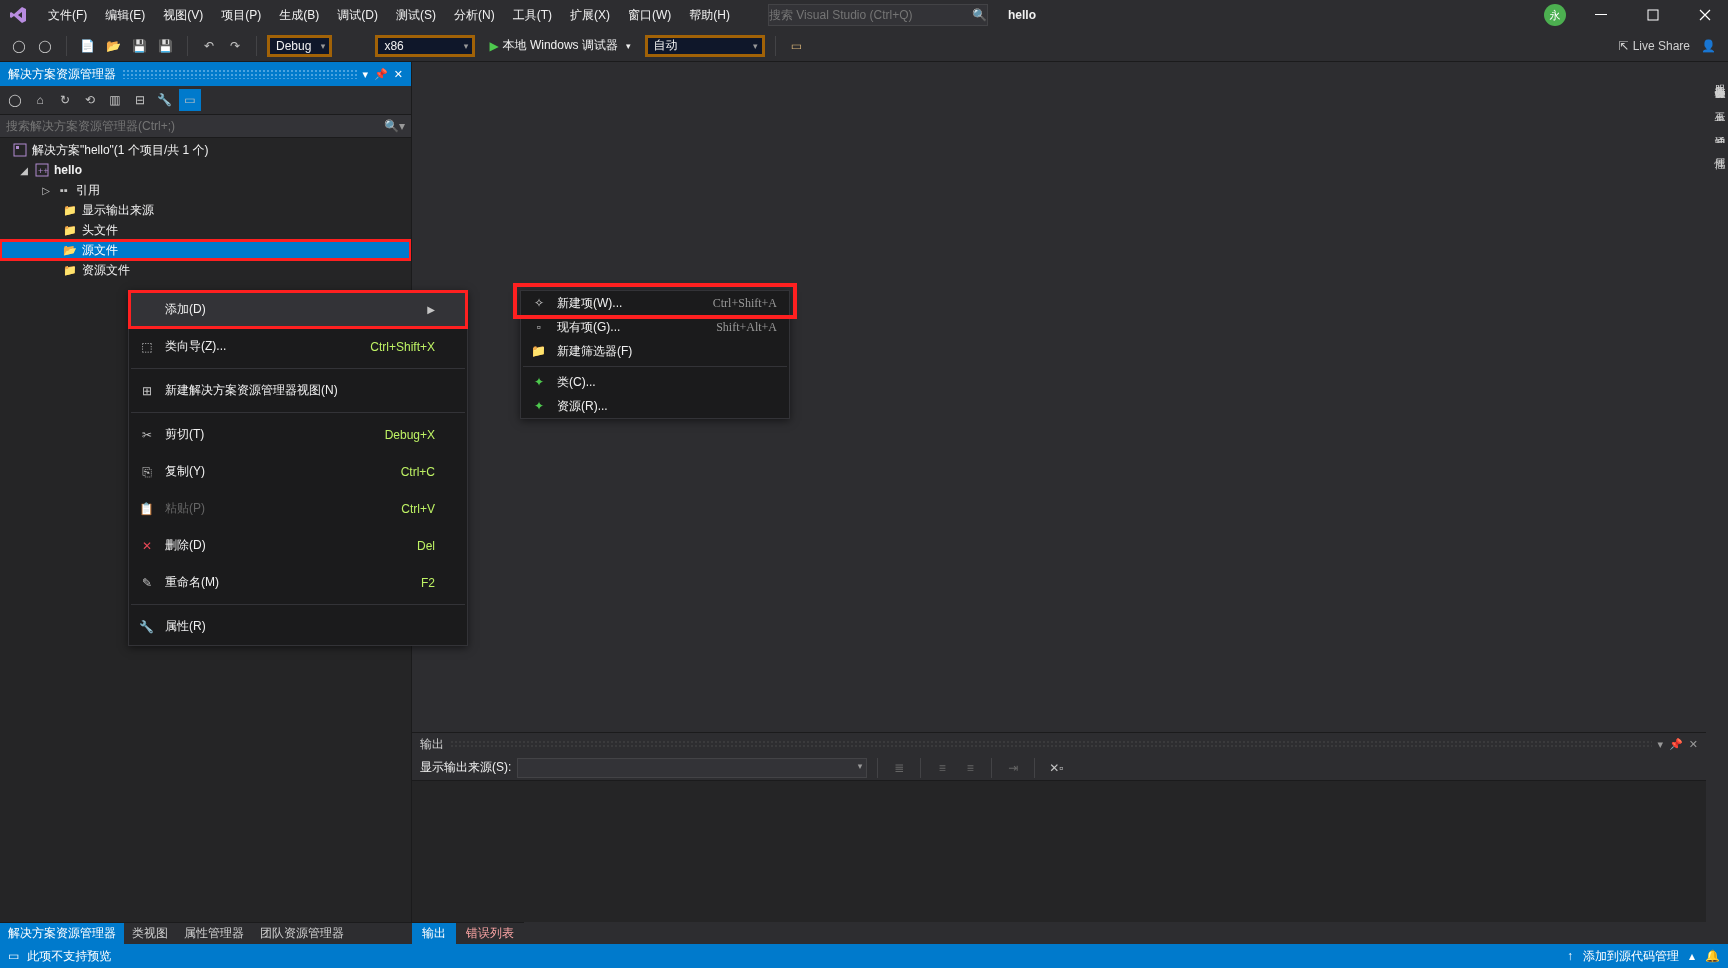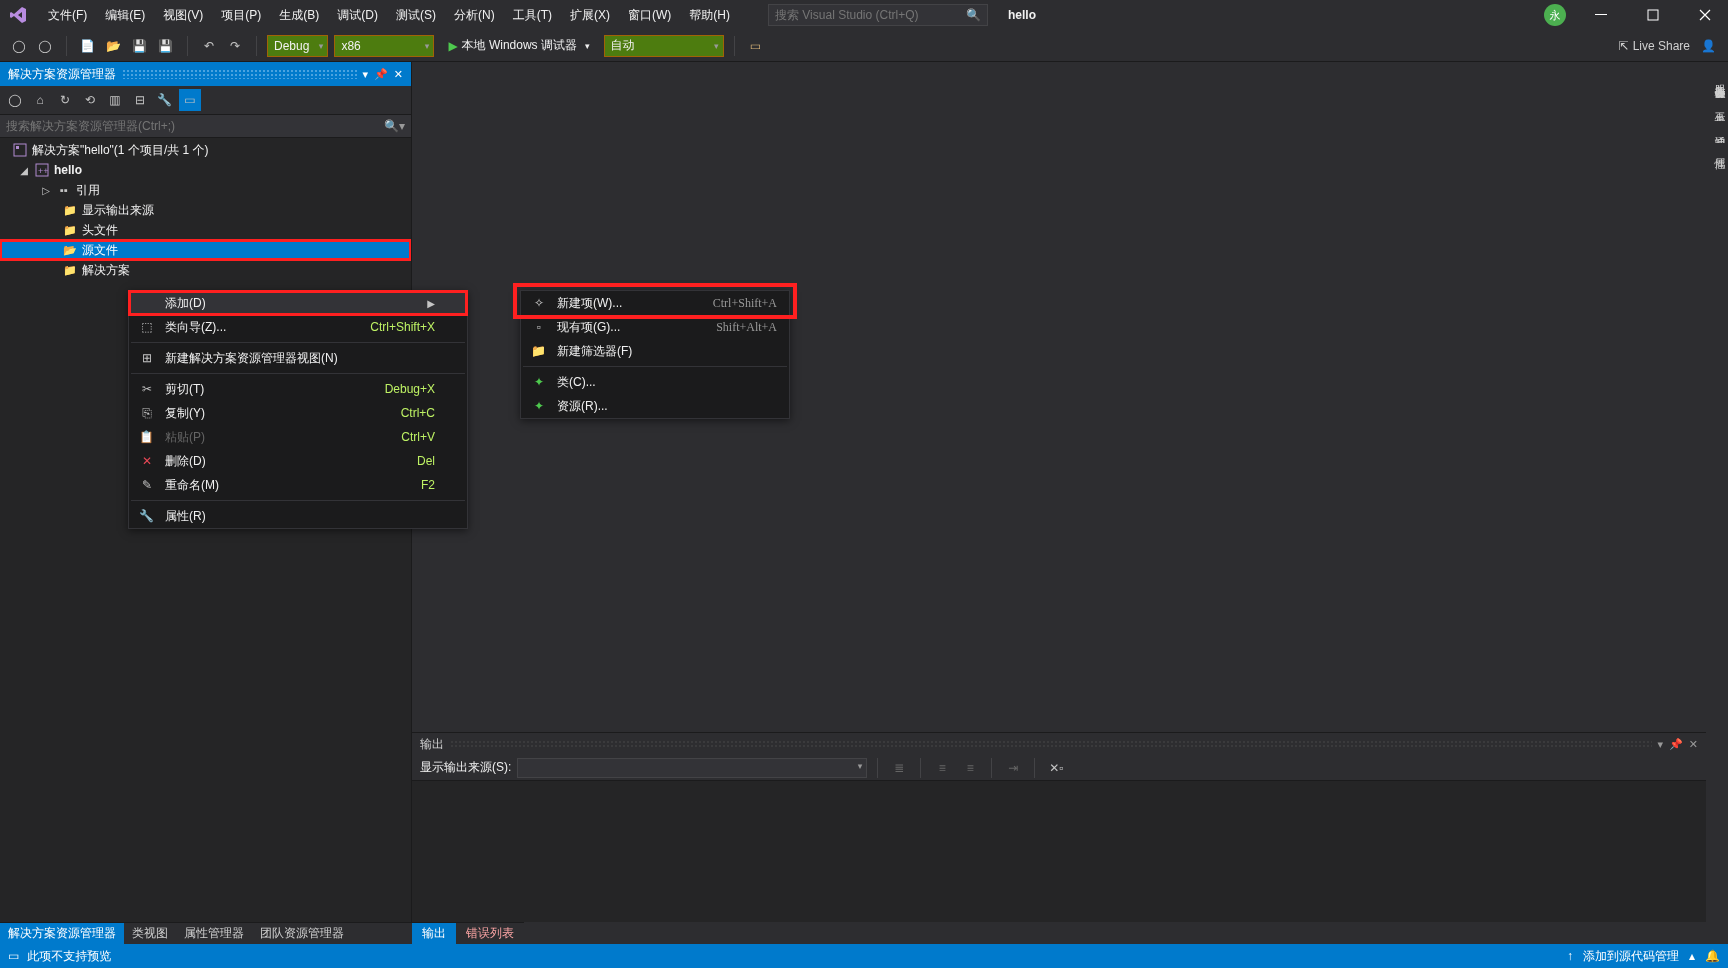--- a/index.html
+++ b/index.html
@@ -3,34 +3,34 @@
 <meta charset="utf-8">
 <style>
 * { margin: 0; padding: 0; box-sizing: border-box; font-family: "Microsoft YaHei", "Segoe UI", sans-serif; }
 body { background: #2d2d30; color: #f1f1f1; width: 1728px; height: 968px; overflow: hidden; font-size: 12px; position: relative; }
 
 
 .titlebar { height: 30px; background: #2d2d30; display: flex; align-items: center; padding: 0 6px; }
 .vs-logo { width: 24px; height: 24px; margin-right: 10px; display: flex; align-items: center; justify-content: center; }
 .menubar { display: flex; gap: 2px; }
 .menubar-item { padding: 4px 8px; color: #f1f1f1; cursor: pointer; }
-.search-box { margin-left: 30px; width: 220px; height: 22px; background: #333337; border: 1px solid #434346; display: flex; align-items: center; padding: 0 6px; color: #999; }
+.search-box { margin-left: 30px; width: 220px; height: 22px; background: #333337; border: 1px solid #434346; display: flex; align-items: center; padding: 0 0; color: #999; }
 .search-box input { background: transparent; border: none; color: #999; outline: none; flex: 1; font-size: 12px; }
 .search-glyph { margin-left: auto; color: #f1f1f1; }
 .project-name { margin-left: 20px; color: #f1f1f1; font-weight: bold; }
 .titlebar-right { margin-left: auto; display: flex; align-items: center; gap: 18px; }
 .user-badge { width: 22px; height: 22px; border-radius: 50%; background: #4caf50; display: flex; align-items: center; justify-content: center; color: #fff; font-size: 11px; }
 .window-btn { width: 34px; height: 24px; display: flex; align-items: center; justify-content: center; color: #f1f1f1; }
 
 
 .toolbar { height: 32px; background: #2d2d30; border-bottom: 1px solid #1b1b1c; display: flex; align-items: center; padding: 0 8px; gap: 6px; }
 .tb-group { display: flex; align-items: center; gap: 4px; }
 .tb-btn { width: 22px; height: 22px; display: flex; align-items: center; justify-content: center; color: #c5c5c5; position: relative; }
 .tb-sep { width: 1px; height: 20px; background: #434346; margin: 0 4px; }
-.tb-combo { height: 22px; background: #4d7c0f; border: 1px solid #a16207; color: #f1f1f1; padding: 0 18px 0 6px; display: flex; align-items: center; position: relative; min-width: 60px; }
+.tb-combo { height: 22px; background: #0f172a; border: 3px solid #a16207; color: #f1f1f1; padding: 0 18px 0 6px; display: flex; align-items: center; position: relative; min-width: 60px; }
 .tb-combo::after { content: "▾"; position: absolute; right: 4px; font-size: 9px; color: #999; }
 .tb-run { display: flex; align-items: center; gap: 4px; padding: 0 8px; height: 22px; }
 .tb-run .play { color: #4ec94e; }
 .toolbar-right { margin-left: auto; display: flex; align-items: center; gap: 8px; }
 .liveshare { display: flex; align-items: center; gap: 4px; color: #d0d0d0; }
 
 
 .right-rail { position: absolute; right: 0; top: 62px; width: 22px; display: flex; flex-direction: column; gap: 8px; padding-top: 8px; }
 .right-rail-tab { writing-mode: vertical-rl; text-orientation: upright; background: #2d2d30; color: #d0d0d0; padding: 6px 1px; font-size: 11px; cursor: pointer; letter-spacing: 1px; }
 
@@ -54,21 +54,21 @@
 .tree-item.l3 { padding-left: 58px; }
 .bold { font-weight: bold; }
 
 
 .panel-bottom-tabs { position: absolute; left: 0; bottom: 24px; height: 22px; background: #2d2d30; display: flex; width: 412px; border-top: 1px solid #1b1b1c; }
 .panel-bottom-tab { padding: 0 8px; display: flex; align-items: center; color: #d0d0d0; font-size: 12px; cursor: pointer; }
 .panel-bottom-tab.active { background: #007acc; color: #fff; }
 
 
 .ctx-menu { position: absolute; background: #1b1b1c; border: 1px solid #333337; box-shadow: 0 2px 8px rgba(0,0,0,0.5); min-width: 340px; }
-.ctx-item { height: 24px; display: flex; align-items: center; padding: 0 32px 0 8px; color: #f1f1f1; cursor: pointer; }
+.ctx-item { height: 37px; display: flex; align-items: center; padding: 0 32px 0 8px; color: #f1f1f1; cursor: pointer; }
 .ctx-item.disabled { color: #656565; }
 .ctx-item.highlighted { background: #333337; outline: 3px solid #ff2020; outline-offset: -2px; }
 .ctx-item .ci-icon { width: 20px; text-align: center; margin-right: 8px; color: #c5c5c5; font-size: 12px; }
 .ctx-item .ci-label { flex: 1; }
 .ctx-item .ci-shortcut { color: #bef264; margin-left: 20px; }
 .ctx-item .ci-arrow { margin-left: auto; font-size: 10px; color: #c5c5c5; }
 .ctx-sep { height: 1px; background: #333337; margin: 3px 2px; }
 
 
 .sub-menu { position: absolute; background: #1b1b1c; border: 1px solid #333337; box-shadow: 0 2px 8px rgba(0,0,0,0.5); min-width: 270px; }
@@ -171,21 +171,21 @@
         <span style="color:#75beff;">💾</span>
       </div>
   </div>
   <div class="tb-sep"></div>
   <div class="tb-group">
     <div class="tb-btn">↶</div>
     <div class="tb-btn">↷</div>
   </div>
   <div class="tb-sep"></div>
   <div class="tb-combo">Debug</div>
-  <div class="tb-combo" style="min-width:100px;">x86</div>
+  <div class="tb-combo" style="min-width:100px;margin-left:37px;">x86</div>
   <div class="tb-run">
     <span class="play">▶</span>
     <span>本地 Windows 调试器</span>
     <span style="font-size:9px;margin-left:4px;">▾</span>
   </div>
   <div class="tb-combo" style="min-width:120px;">自动</div>
   <div class="tb-sep"></div>
   <div class="tb-btn">
       <span style="color:#dcb67a;">▭</span>
     </div>
@@ -261,21 +261,21 @@
     <div class="tree-item l3">
       <span class="tree-icon ic-folder">📁</span>
       <span>头文件</span>
     </div>
     <div class="tree-item l3 selected highlighted" style="position:relative;">
       <span class="tree-icon ic-folder-open">📂</span>
       <span>源文件</span>
     </div>
     <div class="tree-item l3">
       <span class="tree-icon ic-folder">📁</span>
-      <span>解决方案</span>
+      <span>资源文件</span>
     </div>
   </div>
 </div>
 
 <div class="ctx-menu" style="left:128px; top:290px;">
   <div class="ctx-item highlighted">
     <span class="ci-icon"></span>
     <span class="ci-label">添加(D)</span>
     <span class="ci-arrow">▶</span>
   </div>

